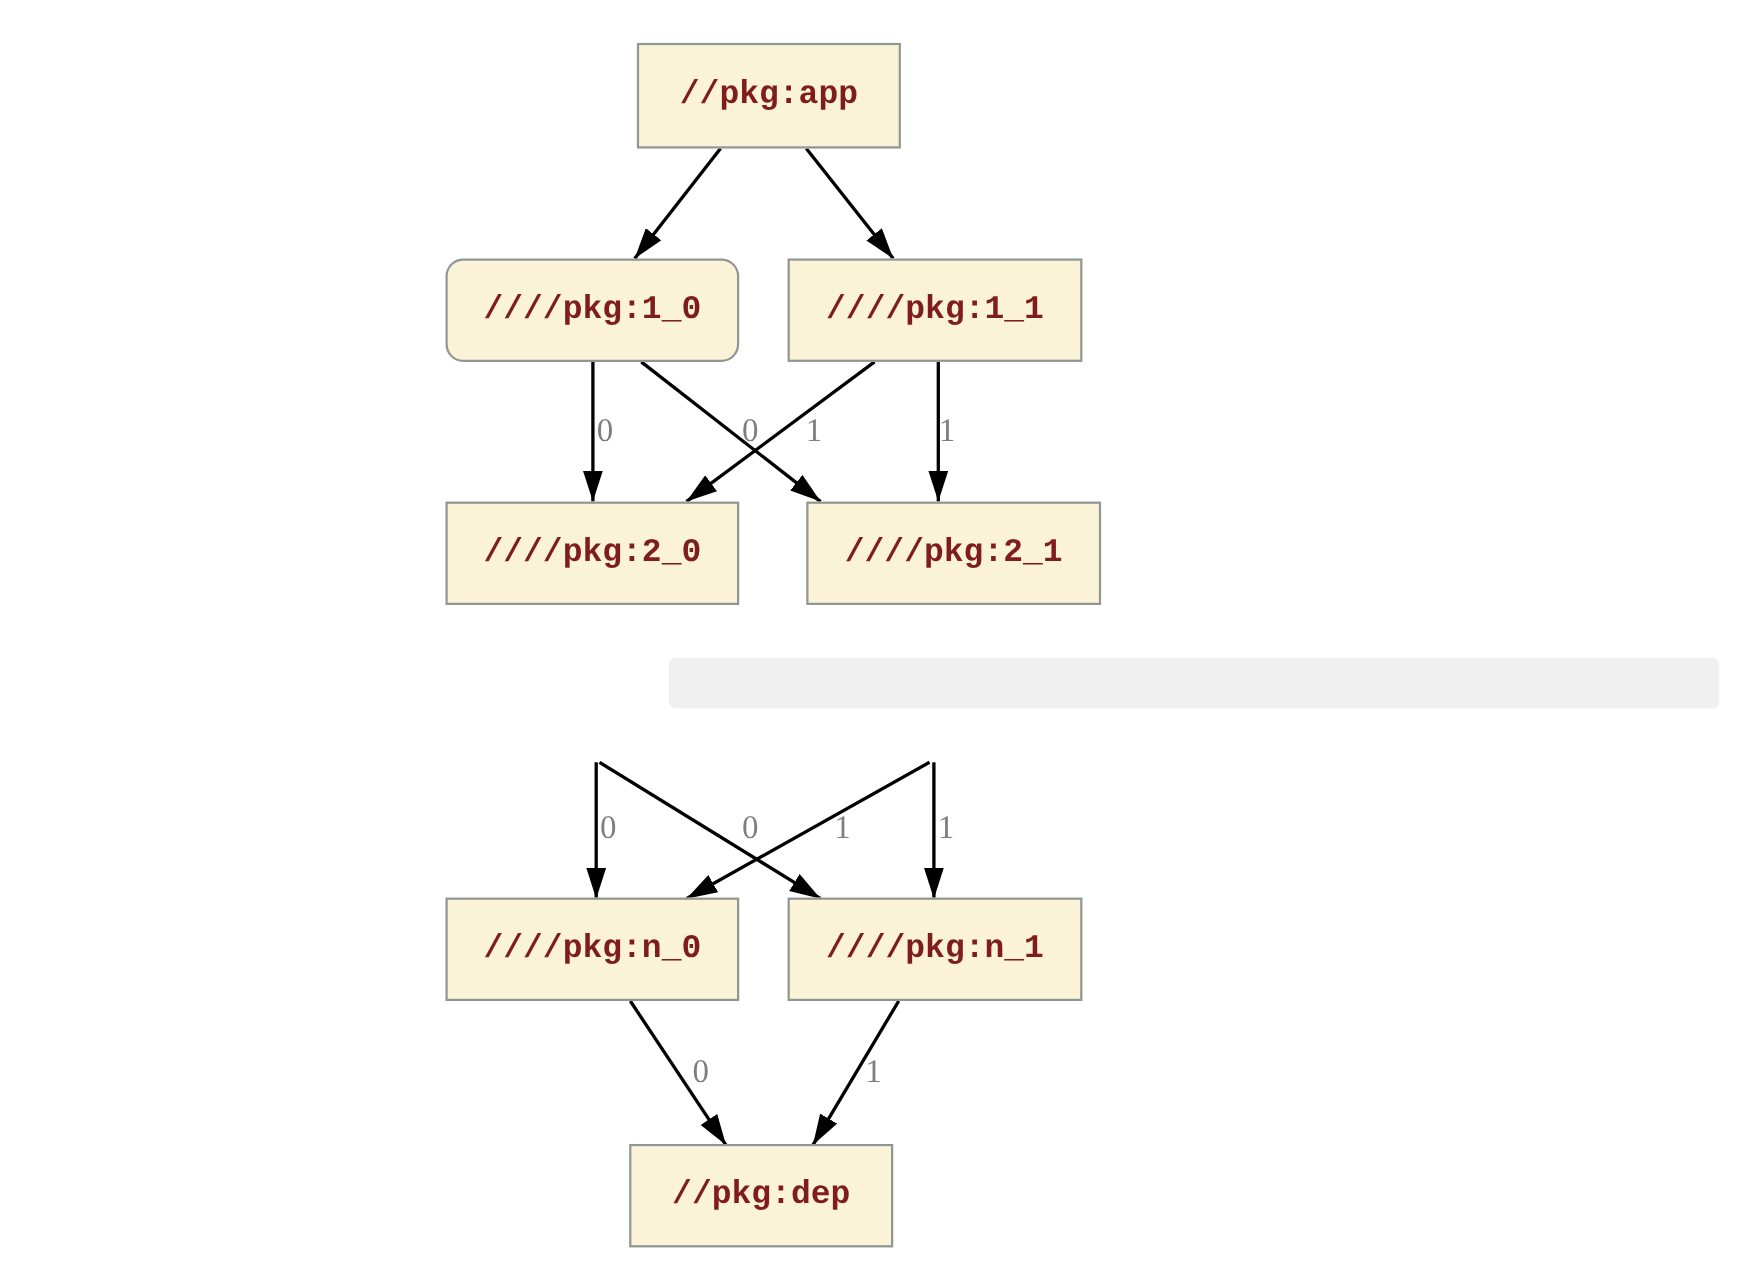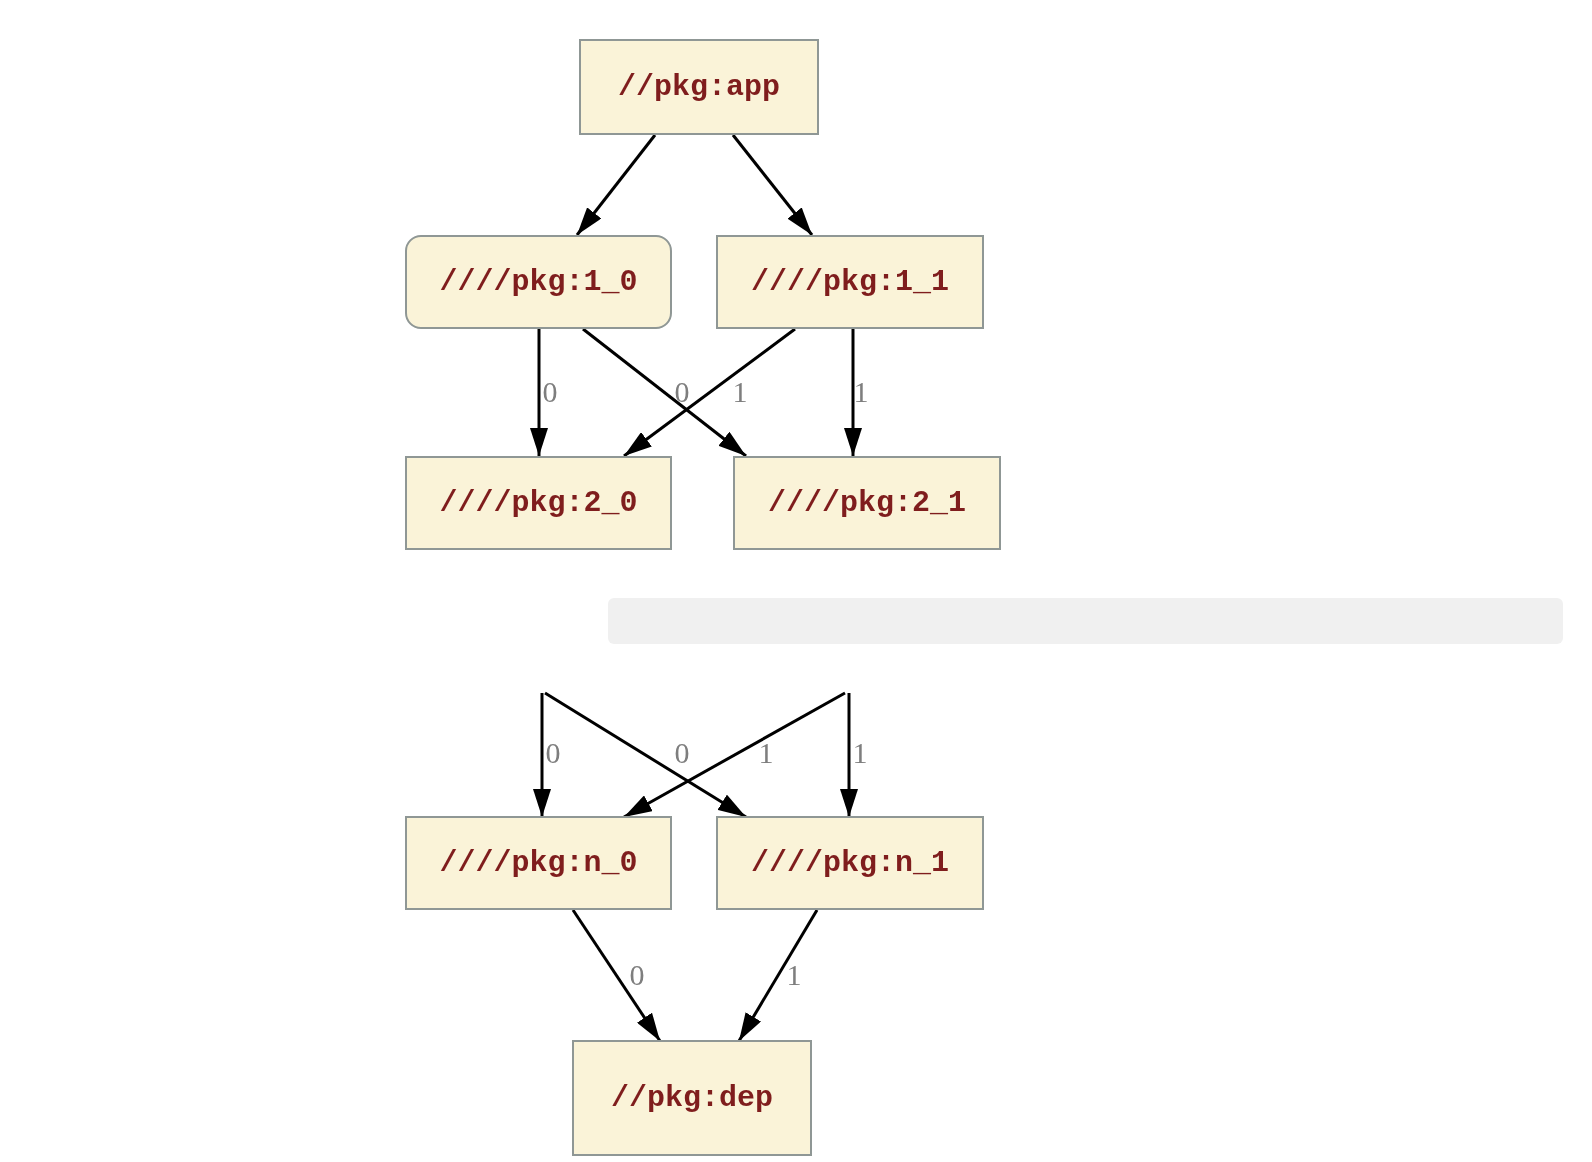--- a/index.html
+++ b/index.html
@@ -89,21 +89,21 @@
 
   <div class="node" style="left:405px; top:235px; width:267px; height:94px;border-radius:16px;">////pkg:1_0</div>
   <div class="node" style="left:716px; top:235px; width:268px; height:94px;">////pkg:1_1</div>
 
   <div class="node" style="left:405px; top:456px; width:267px; height:94px;">////pkg:2_0</div>
   <div class="node" style="left:716px; top:456px; width:268px; height:94px;margin-left:17px;">////pkg:2_1</div>
 
   <div class="node" style="left:405px; top:816px; width:267px; height:94px;">////pkg:n_0</div>
   <div class="node" style="left:716px; top:816px; width:268px; height:94px;">////pkg:n_1</div>
 
-  <div class="node" style="left:572px; top:1040px; width:240px; height:116px;">//pkg:dep</div>
+  <div class="node" style="left:572px; top:1040px; width:240px; height:94px;">//pkg:dep</div>
 
   <span class="edge-label" style="left:550px; top:392px;">0</span>
   <span class="edge-label" style="left:682px; top:392px;">0</span>
   <span class="edge-label" style="left:740px; top:392px;">1</span>
   <span class="edge-label" style="left:861px; top:392px;">1</span>
 
   <div class="code-band">
     
   </div>
 

